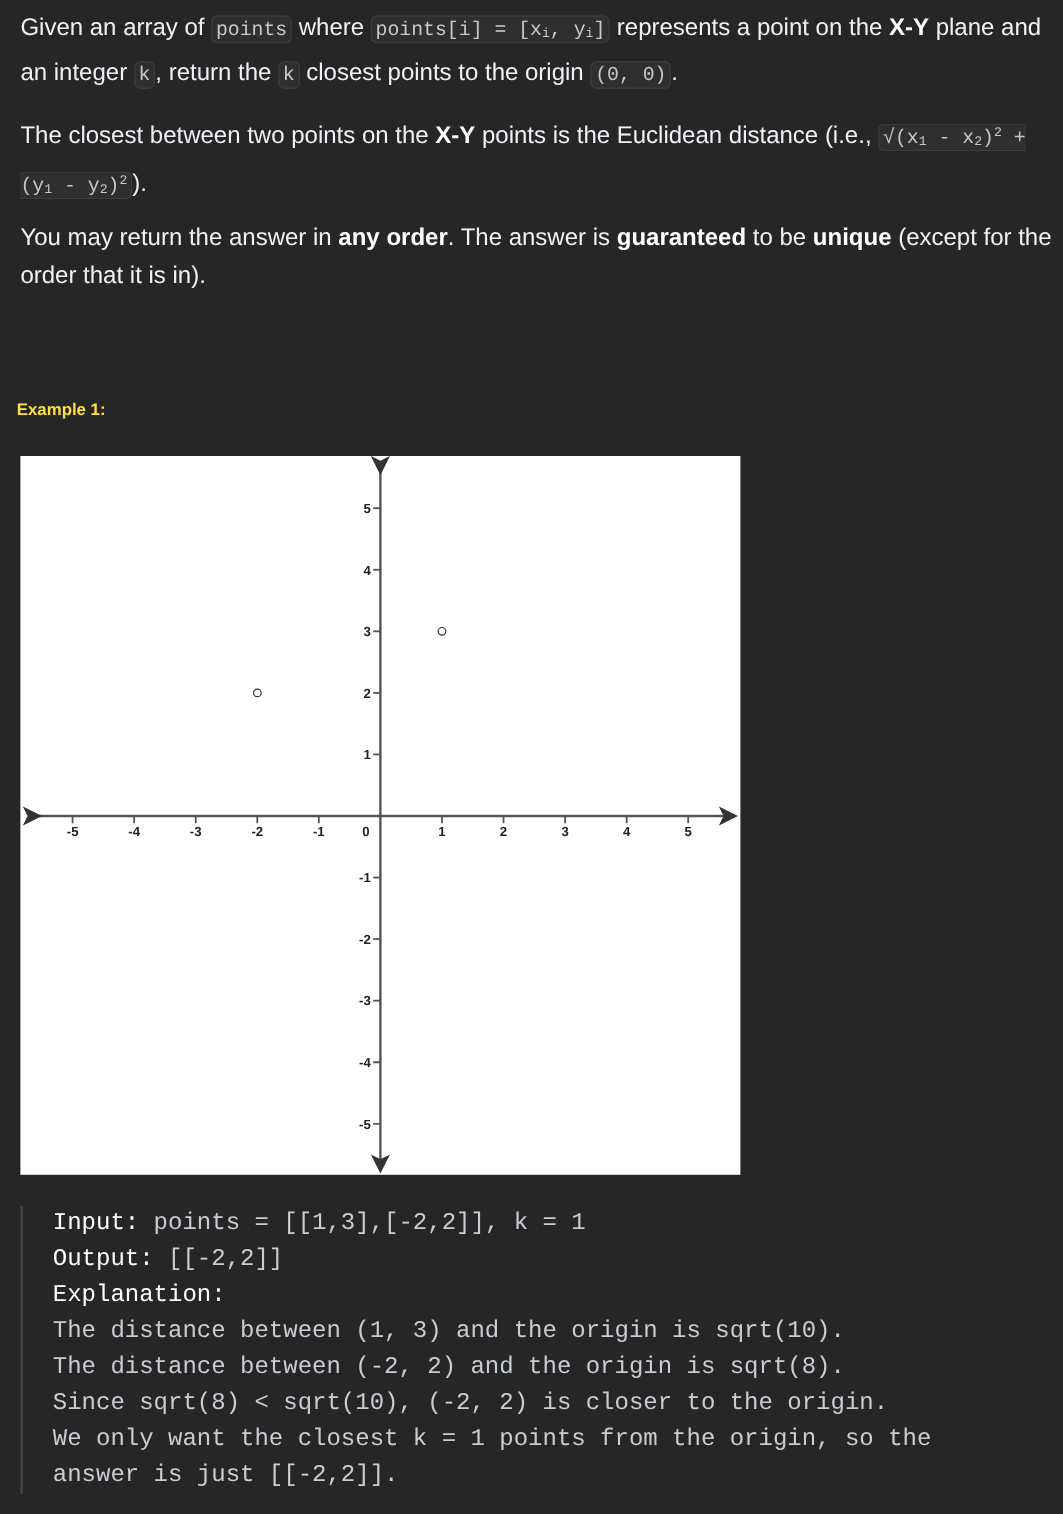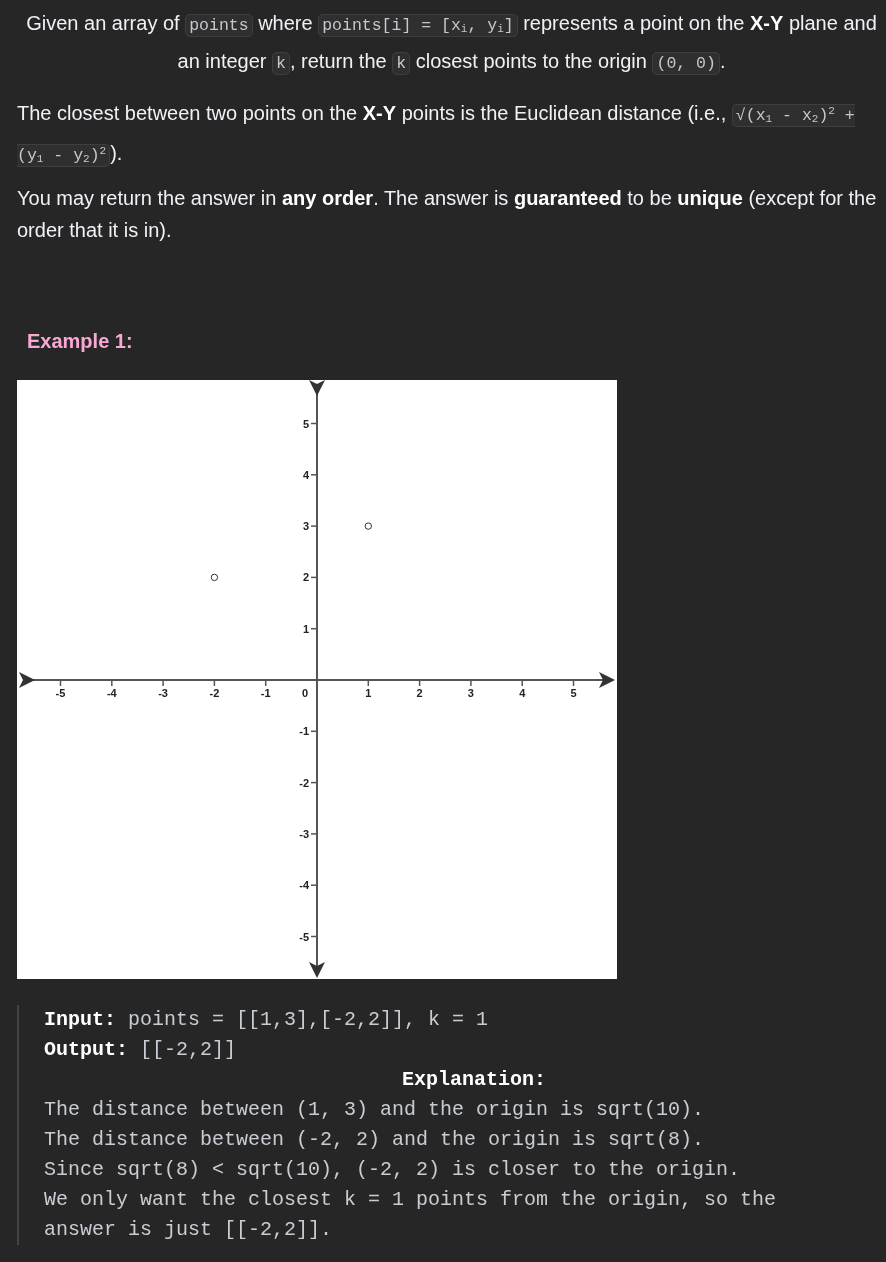--- a/index.html
+++ b/index.html
@@ -4,42 +4,42 @@
 <style>
   html, body { margin:0; padding:0; }
   body {
     width:886px; height:1262px; overflow:hidden;
     background:#262626; color:#eff1f6;
     font-family:"Liberation Sans", sans-serif;
     font-size:20px; line-height:32px;
     position:relative;
   }
   .para { position:absolute; left:17px; width:869px; margin:0; white-space:normal; }
-  .p1 { top:7px;text-align:center; }
+  .p1 { top:7px; }
   .p2 { top:95px; }
   .p3 { top:182px; }
   code.chip {
     font-family:"Liberation Mono", monospace;
     font-size:16.5px; color:#c5c8cf;
     background:#2f2f2f; border:1px solid #3e3e3e;
     border-radius:5px; padding:1px 3px;
   }
   code.chip sub { font-size:11px; vertical-align:-2px; }
   code.chip sup { font-size:11px; vertical-align:6px; }
   b { font-weight:bold; color:#fff; }
-  .example-title { position:absolute; left:27px; top:325px; font-weight:bold; font-size:20px; color:#f9a8d4; margin:0; }
+  .example-title { position:absolute; left:14px; top:325px; font-weight:bold; font-size:14px; color:#fde047; margin:0; }
   .chart-box { position:absolute; left:17px; top:380px; width:600px; height:599px; background:#fff; }
   .chart-box svg { display:block; }
   .example-block {
     position:absolute; left:17px; top:1005px; width:860px;
     border-left:2px solid #444; padding-left:25px;
     font-family:"Liberation Mono", monospace; font-size:20px; line-height:30px;
     color:#c8ccd3; white-space:pre;
   }
-  .example-block .lbl { color:#fff; font-weight:bold;text-align:center; }
+  .example-block .lbl { color:#fff; font-weight:normal; }
 </style>
 </head>
 <body>
 
 <p class="para p1">
   <span>Given an array of </span><code class="chip">points</code><span> where </span><code class="chip"><span>points[i] = [x</span><sub>i</sub><span>, y</span><sub>i</sub><span>]</span></code><span> represents a point on the </span><b>X-Y</b><span> plane and an integer </span><code class="chip">k</code><span>, return the </span><code class="chip">k</code><span> closest points to the origin </span><code class="chip">(0, 0)</code><span>.</span>
 </p>
 
 <p class="para p2">
   <span>The closest between two points on the </span><b>X-Y</b><span> points is the Euclidean distance (i.e., </span><code class="chip"><span>√(x</span><sub>1</sub><span> - x</span><sub>2</sub><span>)</span><sup>2</sup><span> + (y</span><sub>1</sub><span> - y</span><sub>2</sub><span>)</span><sup>2</sup></code><span>).</span>

